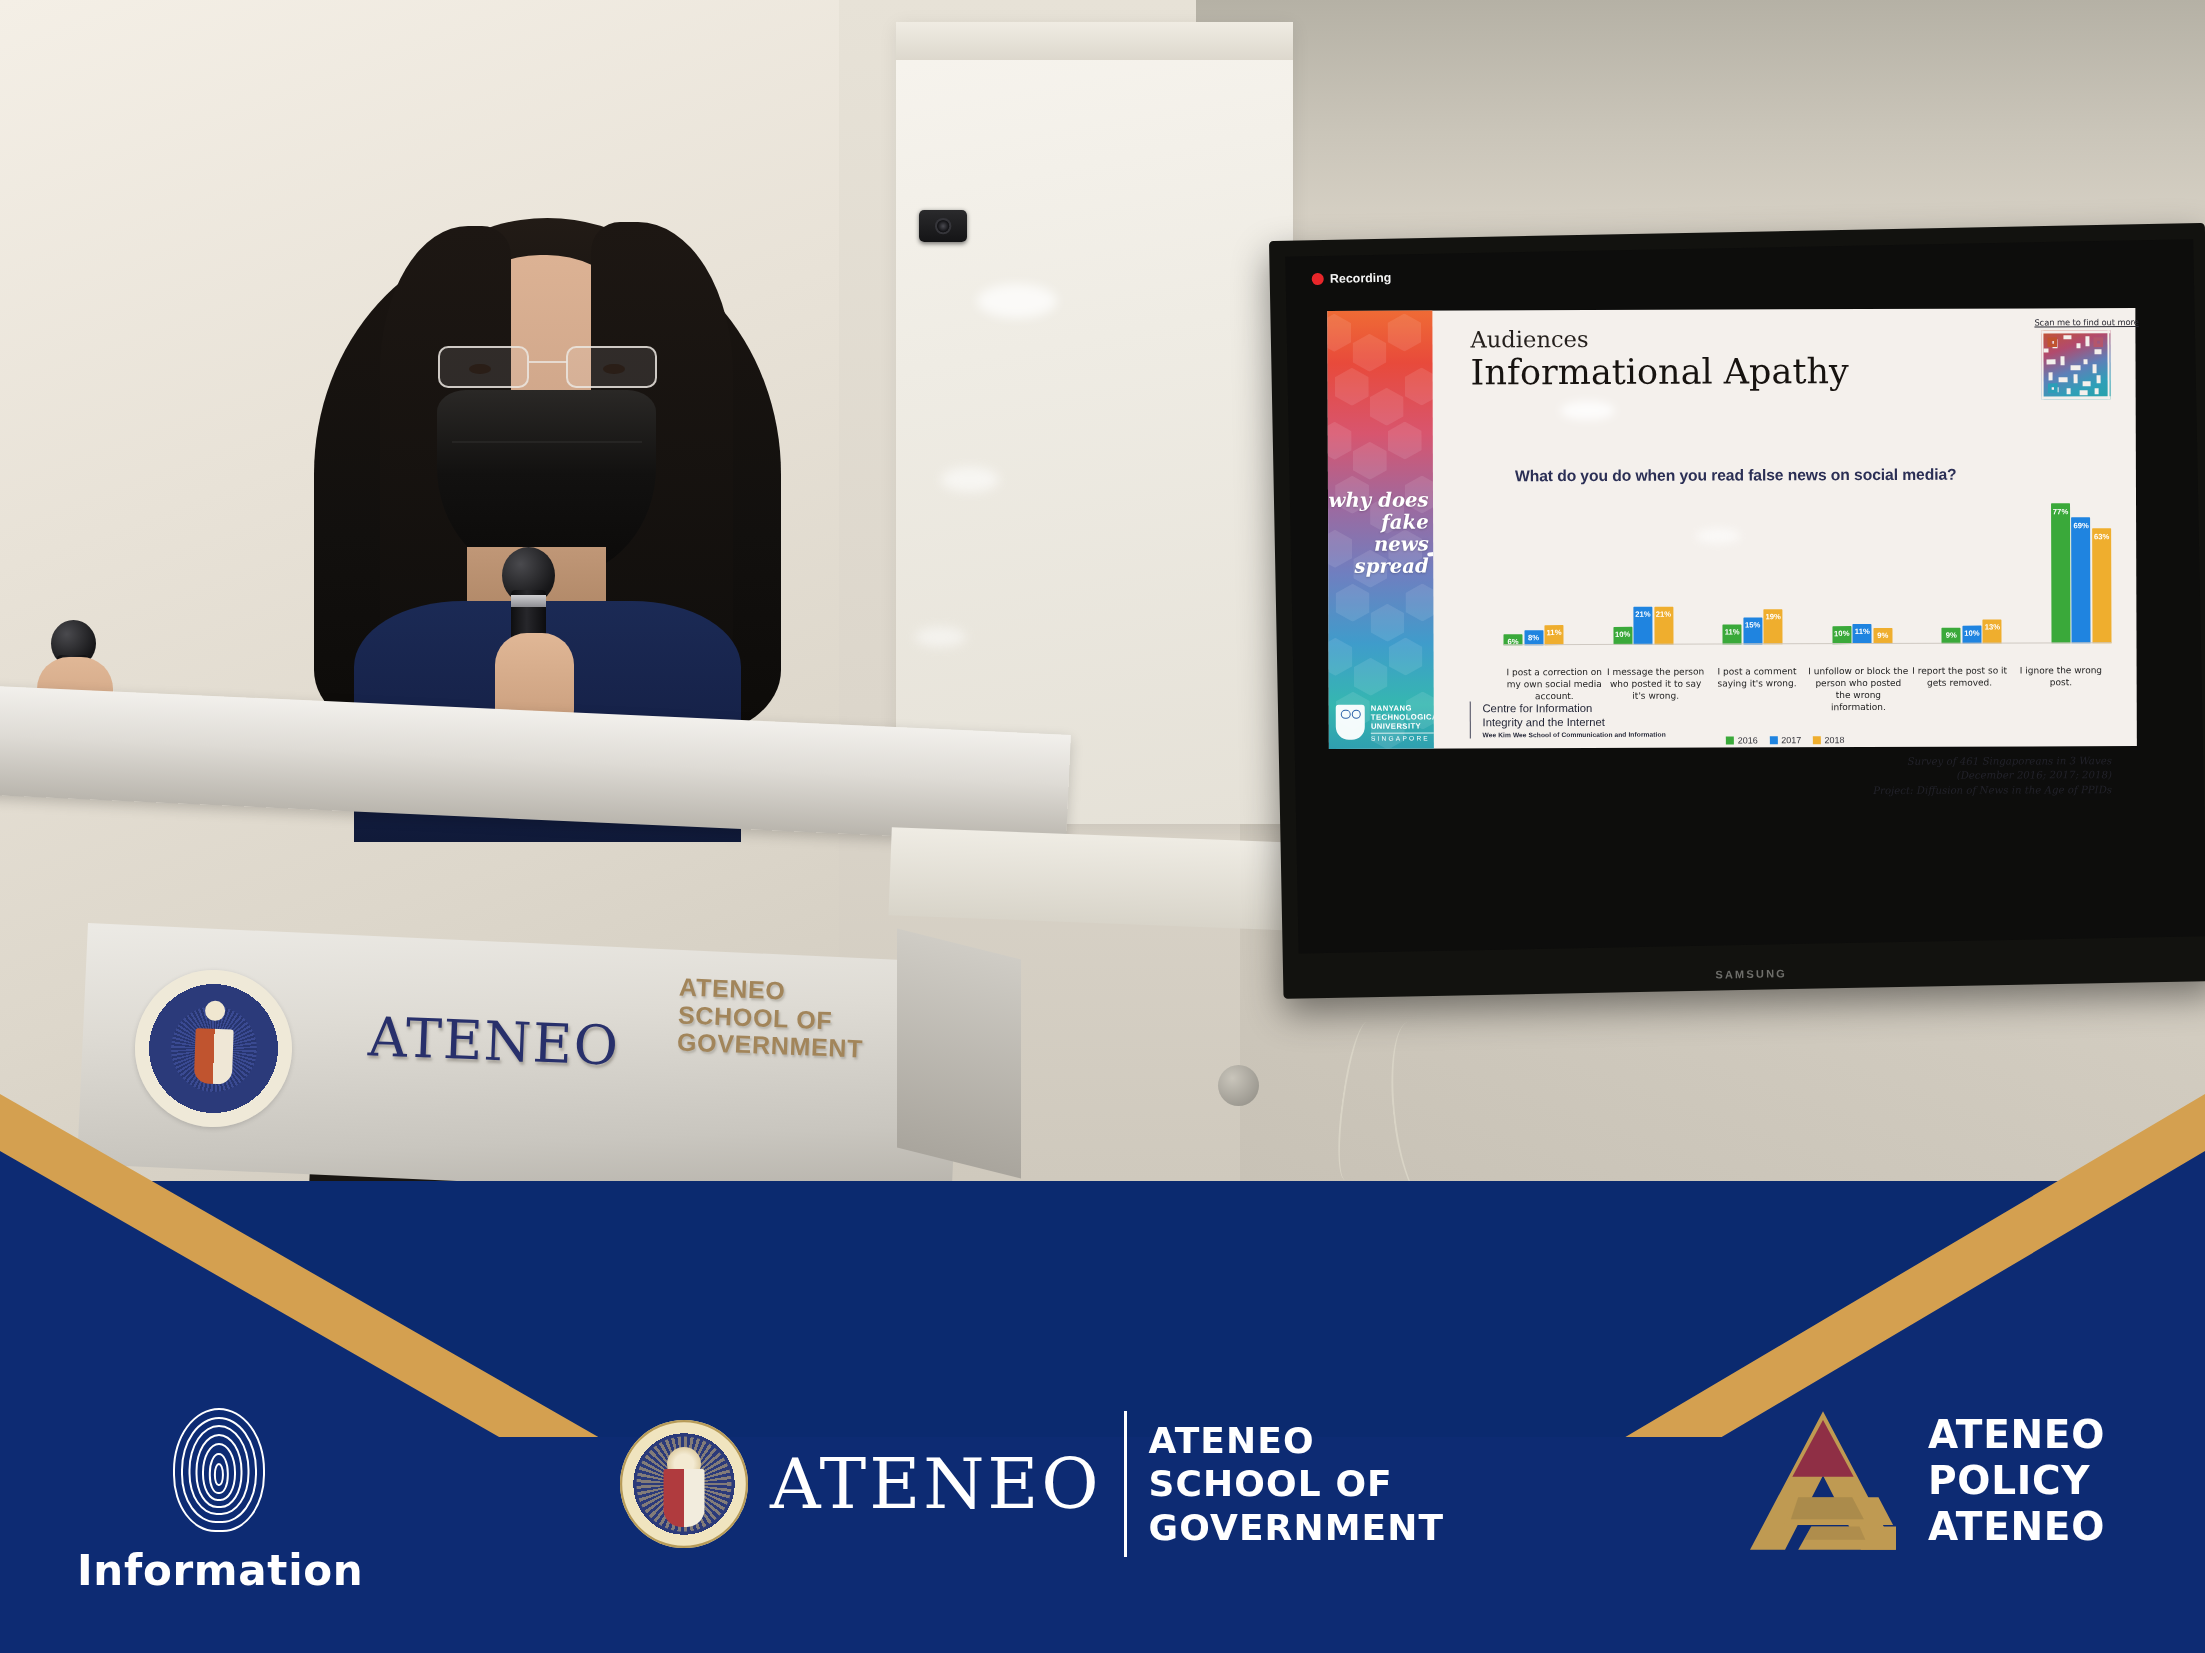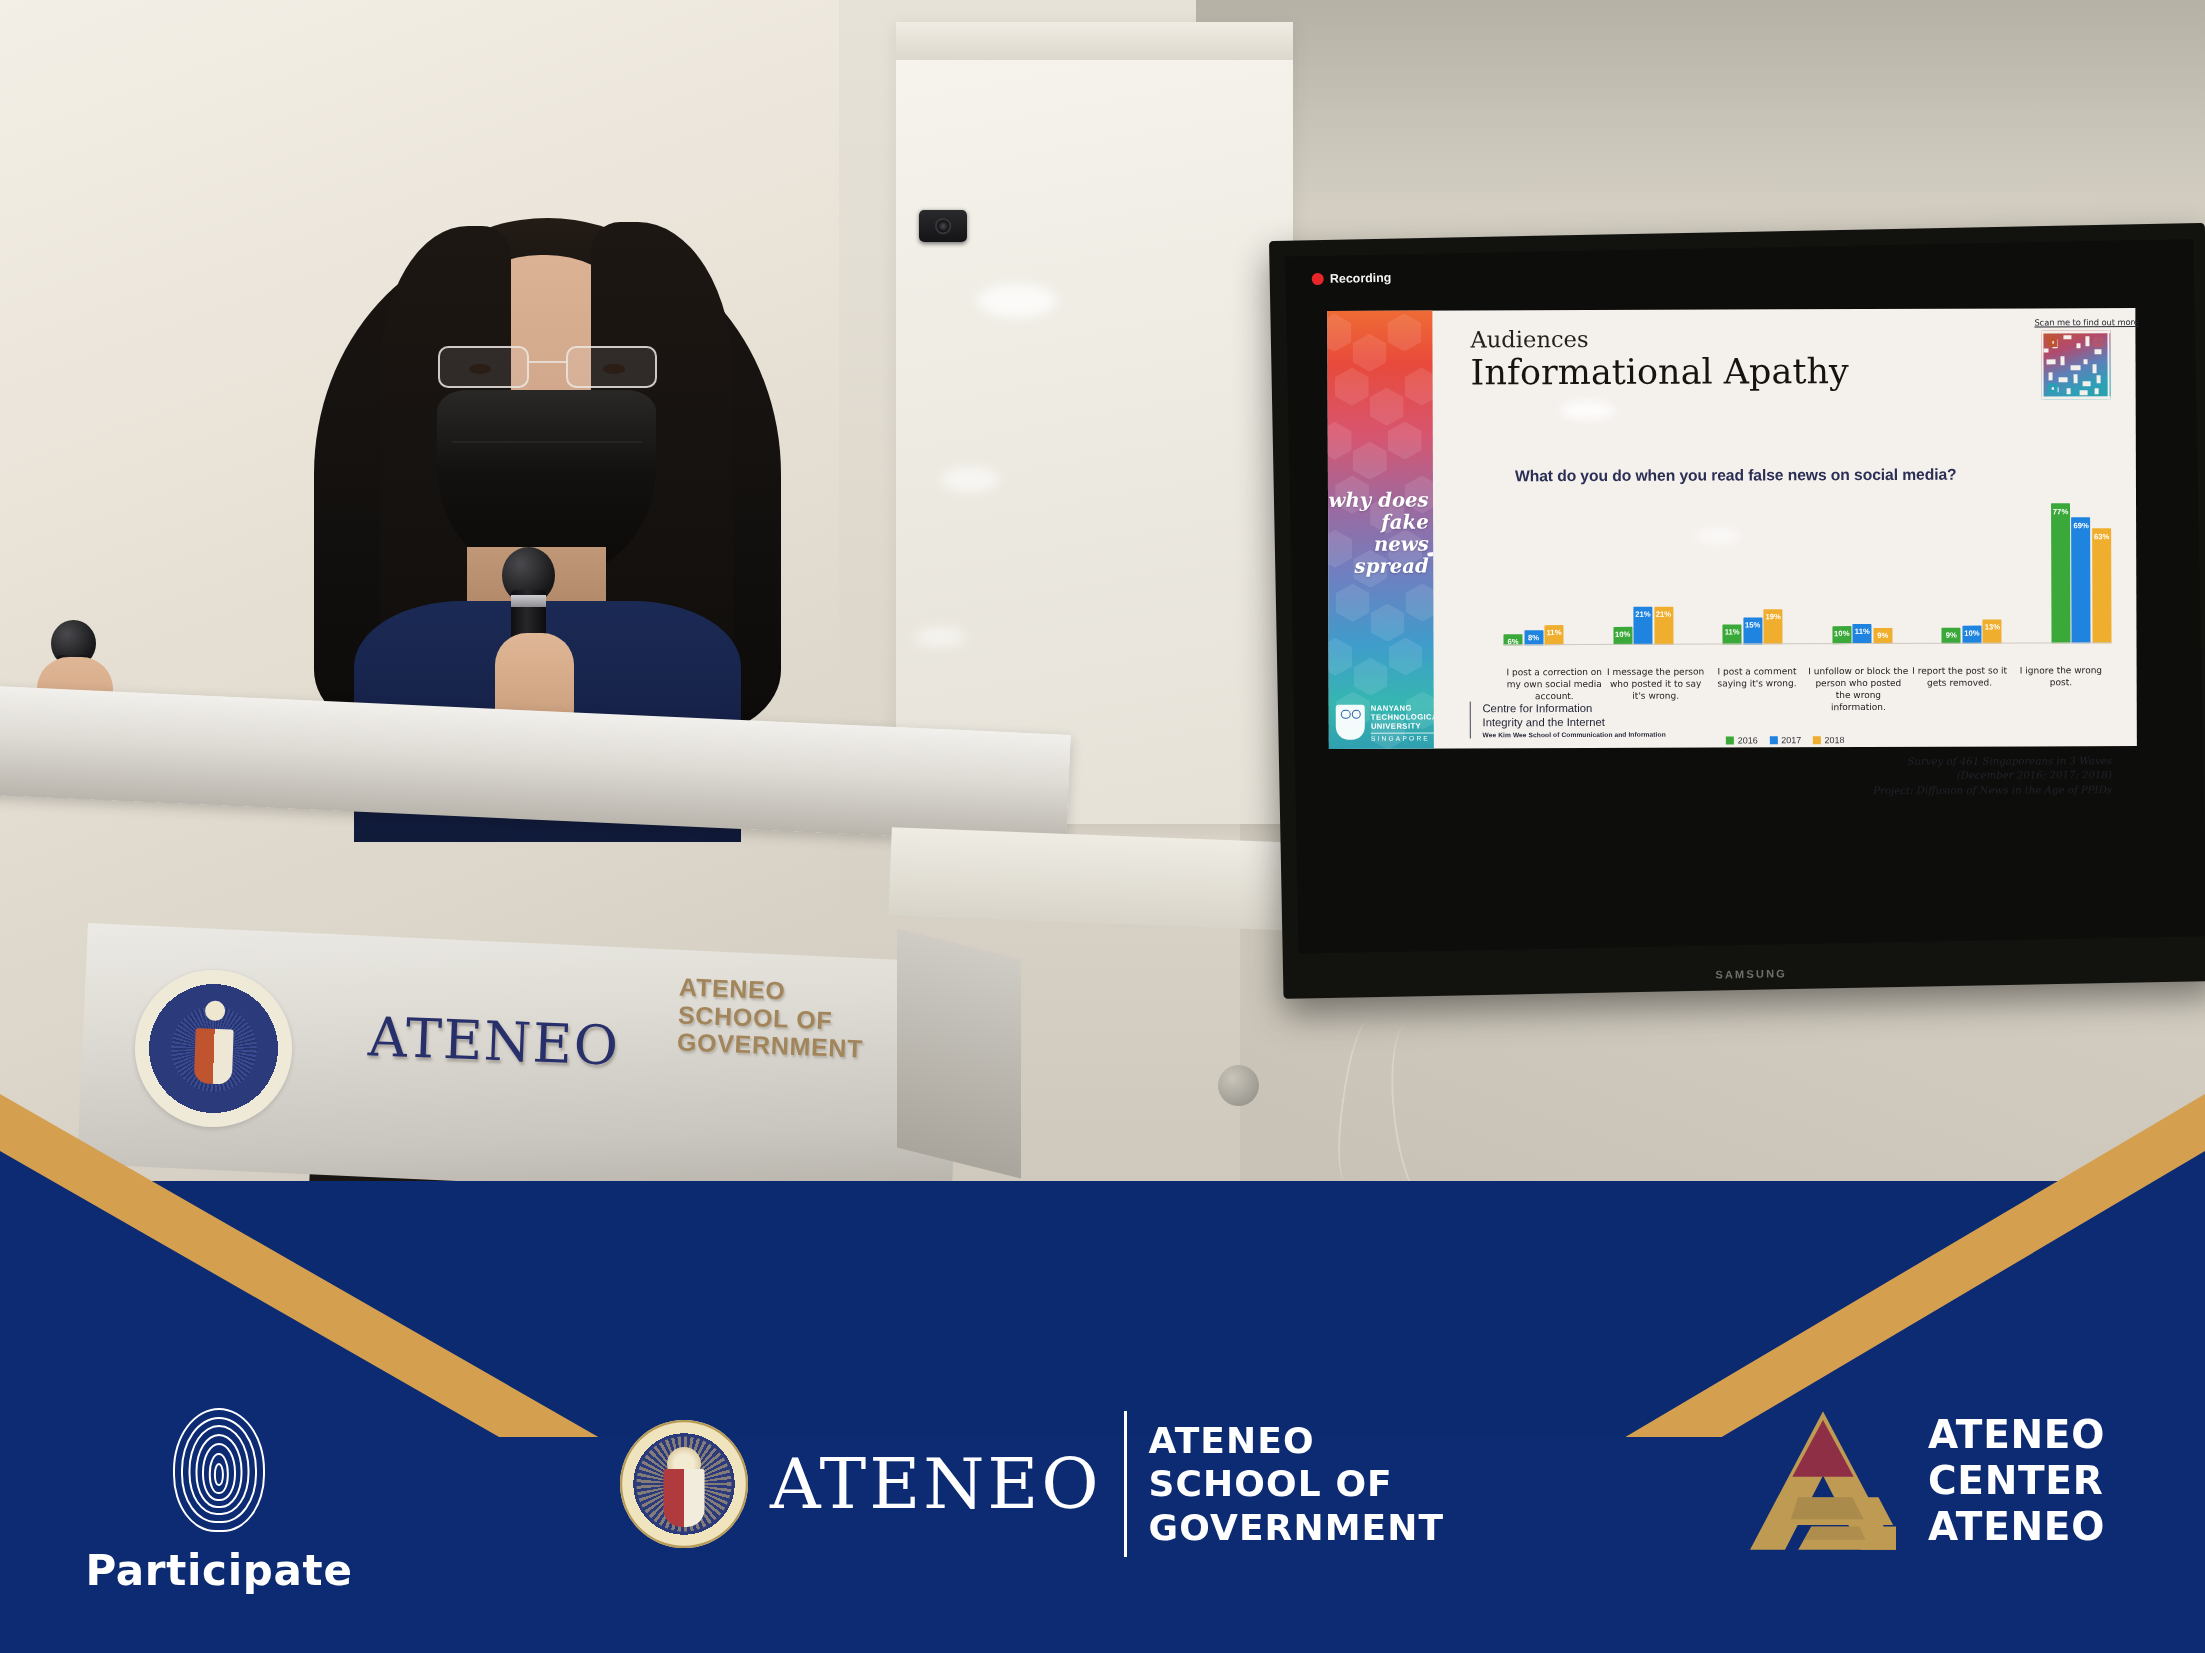--- a/index.html
+++ b/index.html
@@ -588,21 +588,21 @@
     <div class="logo-participate">
       <div class="fp">
         <i style="width:92px;height:124px;top:0;"></i>
         <i style="width:76px;height:106px;top:8.8px;"></i>
         <i style="width:61px;height:90px;top:17.5px;"></i>
         <i style="width:47px;height:74px;top:26px;"></i>
         <i style="width:34px;height:58px;top:35px;"></i>
         <i style="width:20.4px;height:41px;top:45px;"></i>
         <i style="width:10.2px;height:23px;top:55px;"></i>
       </div>
-      <div class="participate-txt">Participate</div>
+      <div class="participate-txt">Information</div>
     </div>
 
     <div class="logo-asg">
       <div class="seal2">
         <div class="seal2-rays"></div>
         <div class="seal2-sun"></div>
         <div class="seal2-shield"></div>
       </div>
       <div class="ateneo-word">ATENEO</div>
       <div class="vbar"></div>
@@ -620,20 +620,20 @@
           <polygon points="100,12 142,90 58,90" fill="#8f2f45"></polygon>
           <polygon points="100,104 146,190 108,190 100,174 92,190 54,190" fill="#bf9a52" opacity="0"></polygon>
           <polygon points="66,118 176,118 196,156 46,156" fill="#bf9a52"></polygon>
           <polygon points="66,118 140,118 156,148 56,148" fill="#9b7f45" opacity=".55"></polygon>
           <polygon points="84,158 200,158 200,190 66,190" fill="#bf9a52"></polygon>
           <polygon points="84,158 150,158 158,176 74,176" fill="#9b7f45" opacity=".45"></polygon>
         </svg>
       </div>
       <div class="apc-word">
         <div>ATENEO</div>
-        <div>CENTER</div>
+        <div>POLICY</div>
         <div>ATENEO</div>
       </div>
     </div>
   </div>
 
 </div>
 
 
 </body></html>

